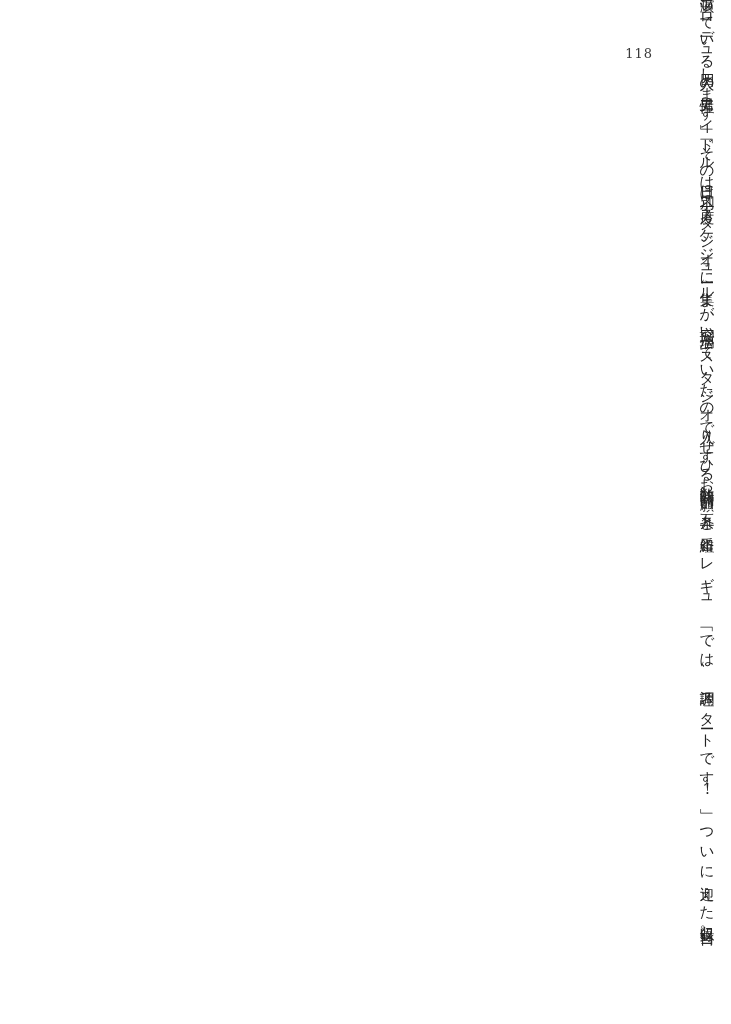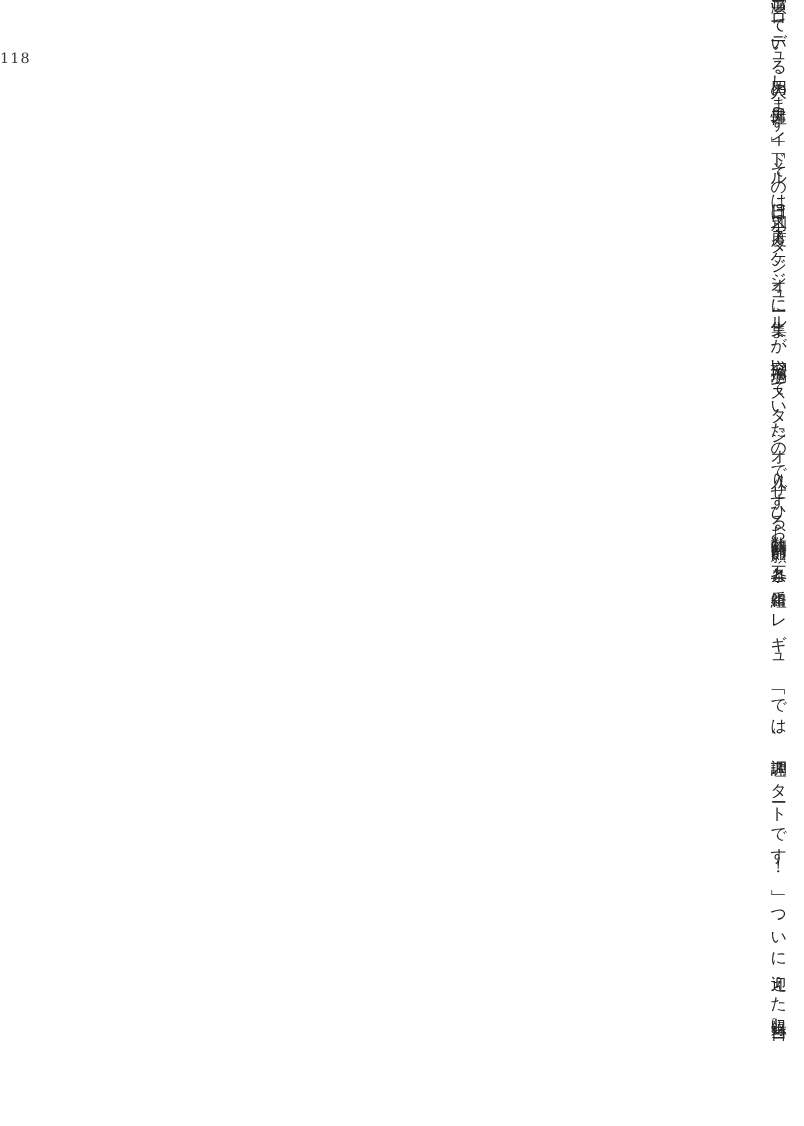--- a/index.html
+++ b/index.html
@@ -19,21 +19,21 @@
     background: #ffffff;
     overflow: hidden;
   }
 
   
   #page-number {
     position: absolute;
     top: 46px;
     left: 0;
     width: 731px;
-    text-align: left;
+    text-align: right;
     padding-right: 78px;
     box-sizing: border-box;
     font-family: "DejaVu Serif", "Liberation Serif", serif;
     font-size: 13px;
     letter-spacing: 1px;
     color: #3a3a3a;
   }
 
   
   .vblock {

